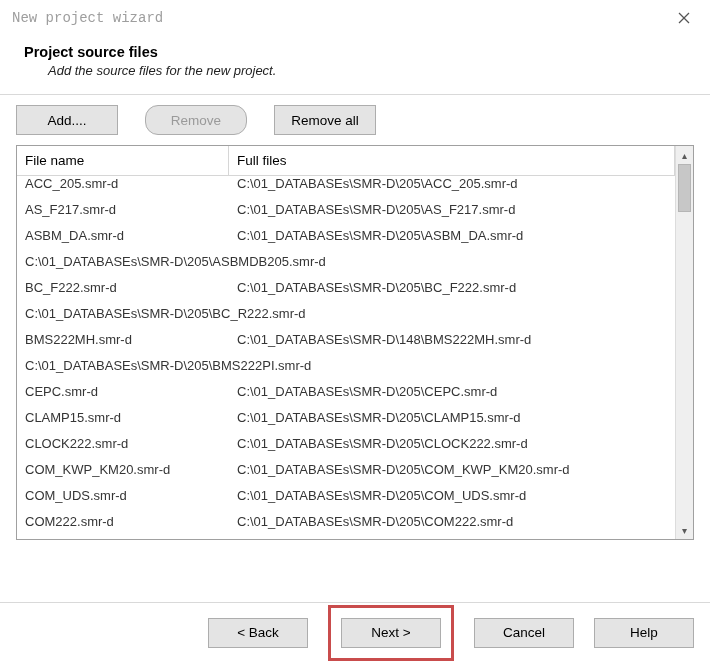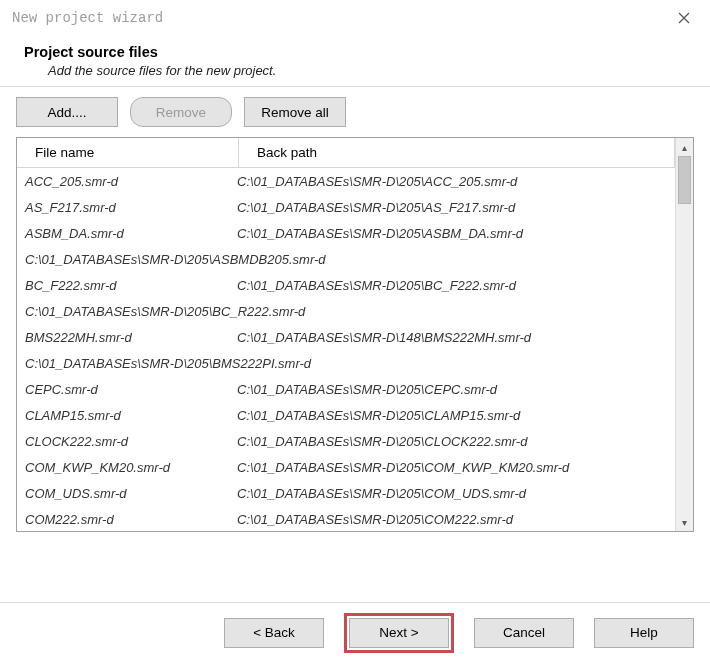--- a/index.html
+++ b/index.html
@@ -33,21 +33,21 @@
     height: 24px;
     display: flex;
     align-items: center;
     justify-content: center;
     cursor: pointer;
   }
   .titlebar .close svg { stroke: #555; stroke-width: 1.2; }
 
   
   .header {
-    padding: 8px 24px 8px 24px;
+    padding: 8px 24px 16px 24px;
     border-bottom: 1px solid #d9d9d9;
   }
   .header-title {
     font-weight: 700;
     font-size: 14.5px;
     margin-bottom: 3px;
   }
   .header-sub {
     font-size: 13px;
     padding-left: 24px;
@@ -55,21 +55,21 @@
     font-style: italic;
   }
 
   
   .content {
     padding: 10px 16px 0 16px;
   }
 
   .button-row {
     display: flex;
-    gap: 12px;
+    gap: 27px;
     margin-bottom: 10px;
   }
   .btn {
     border: 1px solid #adadad;
     background: #e4e4e4;
     height: 30px;
     min-width: 102px;
     padding: 0 16px;
     font-family: inherit;
     font-size: 13.5px;
@@ -102,34 +102,31 @@
     height: 30px;
     border-bottom: 1px solid #d6d6d6;
     background: #fff;
     font-size: 13.5px;
   }
   .list-header .col {
     border-right: 1px solid #d6d6d6;
     display: flex;
     align-items: center;
     padding: 0 8px;
-    margin-left: 10px;
   }
   .col-filename { width: 212px; flex: 0 0 212px; }
   .col-path { flex: 1 1 auto; }
 
   .list-rows {
     font-size: 13px;
     color: #353535;
   }
   .list-row {
     display: flex;
     height: 26px;
-    align-items: center;
-    font-style: italic;
   }
   .list-row .cell {
     padding: 0 8px;
     white-space: nowrap;
     overflow: hidden;
     text-overflow: clip;
   }
 
   
   .vscroll {
@@ -177,21 +174,21 @@
     justify-content: flex-end;
     gap: 20px;
     padding: 0 16px;
   }
   .footer .btn { min-width: 100px; height: 30px; }
   .highlight-next {
     border: 3px solid #c94c4c;
     padding: 2px;
     display: inline-flex;
   }
-  .highlight-next .btn { margin: 0; }
+  .highlight-next .btn { margin: 8px; }
 </style>
 </head>
 <body>
 
 <div class="titlebar">
   <span>New project wizard</span>
   <div class="close">
     <svg width="12" height="12" viewBox="0 0 12 12">
       <line x1="1" y1="1" x2="11" y2="11"></line>
       <line x1="11" y1="1" x2="1" y2="11"></line>
@@ -209,21 +206,21 @@
   <div class="button-row">
     <button class="btn">Add....</button>
     <button class="btn disabled">Remove</button>
     <button class="btn">Remove all</button>
   </div>
 
   <div class="listbox">
     <div class="list-inner">
       <div class="list-header">
         <div class="col col-filename">File name</div>
-        <div class="col col-path">Back path</div>
+        <div class="col col-path">Full files</div>
       </div>
       <div class="list-rows" id="list-rows">
 
       <div class="list-row">
             <div class="cell col-filename">ACC_205.smr-d</div>
             <div class="cell col-path">C:\01_DATABASEs\SMR-D\205\ACC_205.smr-d</div>
           </div>
           <div class="list-row">
             <div class="cell col-filename">AS_F217.smr-d</div>
             <div class="cell col-path">C:\01_DATABASEs\SMR-D\205\AS_F217.smr-d</div>

